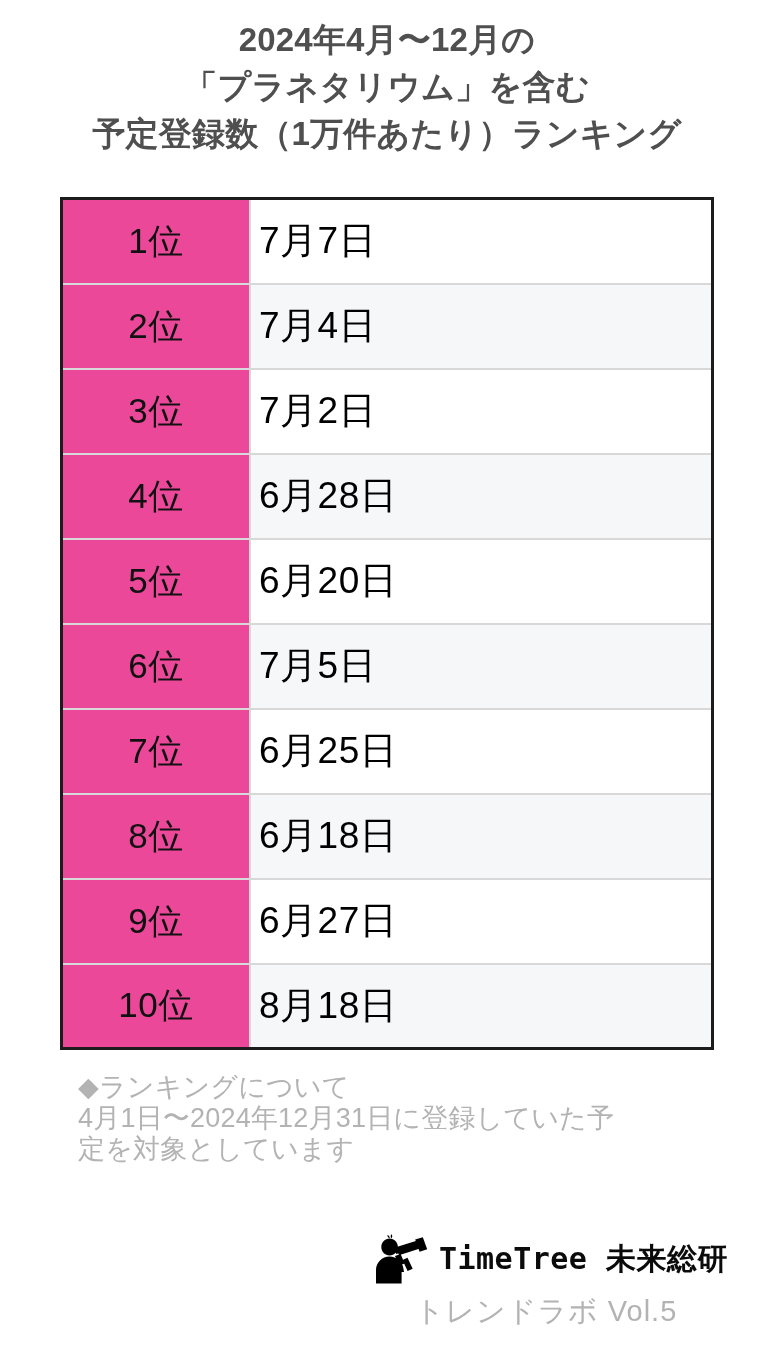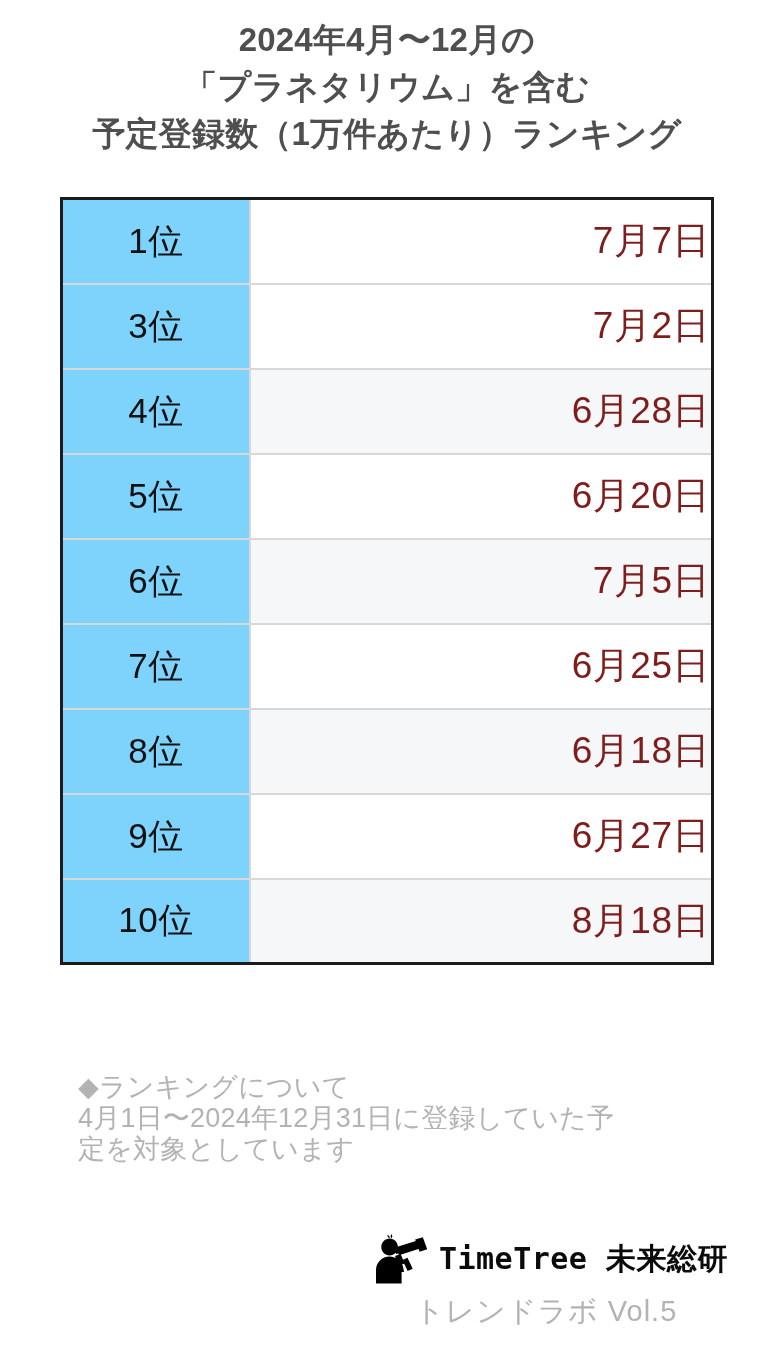--- a/index.html
+++ b/index.html
@@ -46,36 +46,36 @@
     table-layout: fixed;
   }
   table.ranking tr {
     height: 85px;
   }
   table.ranking tr + tr td {
     border-top: 2px solid #d8d8d8;
   }
   td.rank-cell {
     width: 184px;
-    background: #7dd3fc;
+    background: #ec4899;
     border-right: 2px solid #d8d8d8;
     text-align: center;
     vertical-align: middle;
     font-size: 35px;
     font-weight: 400;
     color: #111111;
     letter-spacing: 0.5px;
   }
   td.date-cell {
     background: #ffffff;
-    text-align: right;
+    text-align: left;
     vertical-align: middle;
     font-size: 37px;
     font-weight: 400;
-    color: #7f1d1d;
+    color: #000000;
     letter-spacing: 0.5px;
     padding-left: 8px;
   }
   tr.alt td.date-cell {
     background: #f6f7f8;
   }
 
   
   .footnote {
     position: absolute;
@@ -139,20 +139,24 @@
   <span class="title-line">予定登録数（1万件あたり）ランキング</span>
 </div>
 
 <div class="table-wrap">
   <table class="ranking">
     <tbody>
       <tr>
         <td class="rank-cell">1位</td>
         <td class="date-cell">7月7日</td>
       </tr>
+      <tr class="alt">
+        <td class="rank-cell">2位</td>
+        <td class="date-cell">7月4日</td>
+      </tr>
       <tr>
         <td class="rank-cell">3位</td>
         <td class="date-cell">7月2日</td>
       </tr>
       <tr class="alt">
         <td class="rank-cell">4位</td>
         <td class="date-cell">6月28日</td>
       </tr>
       <tr>
         <td class="rank-cell">5位</td>

